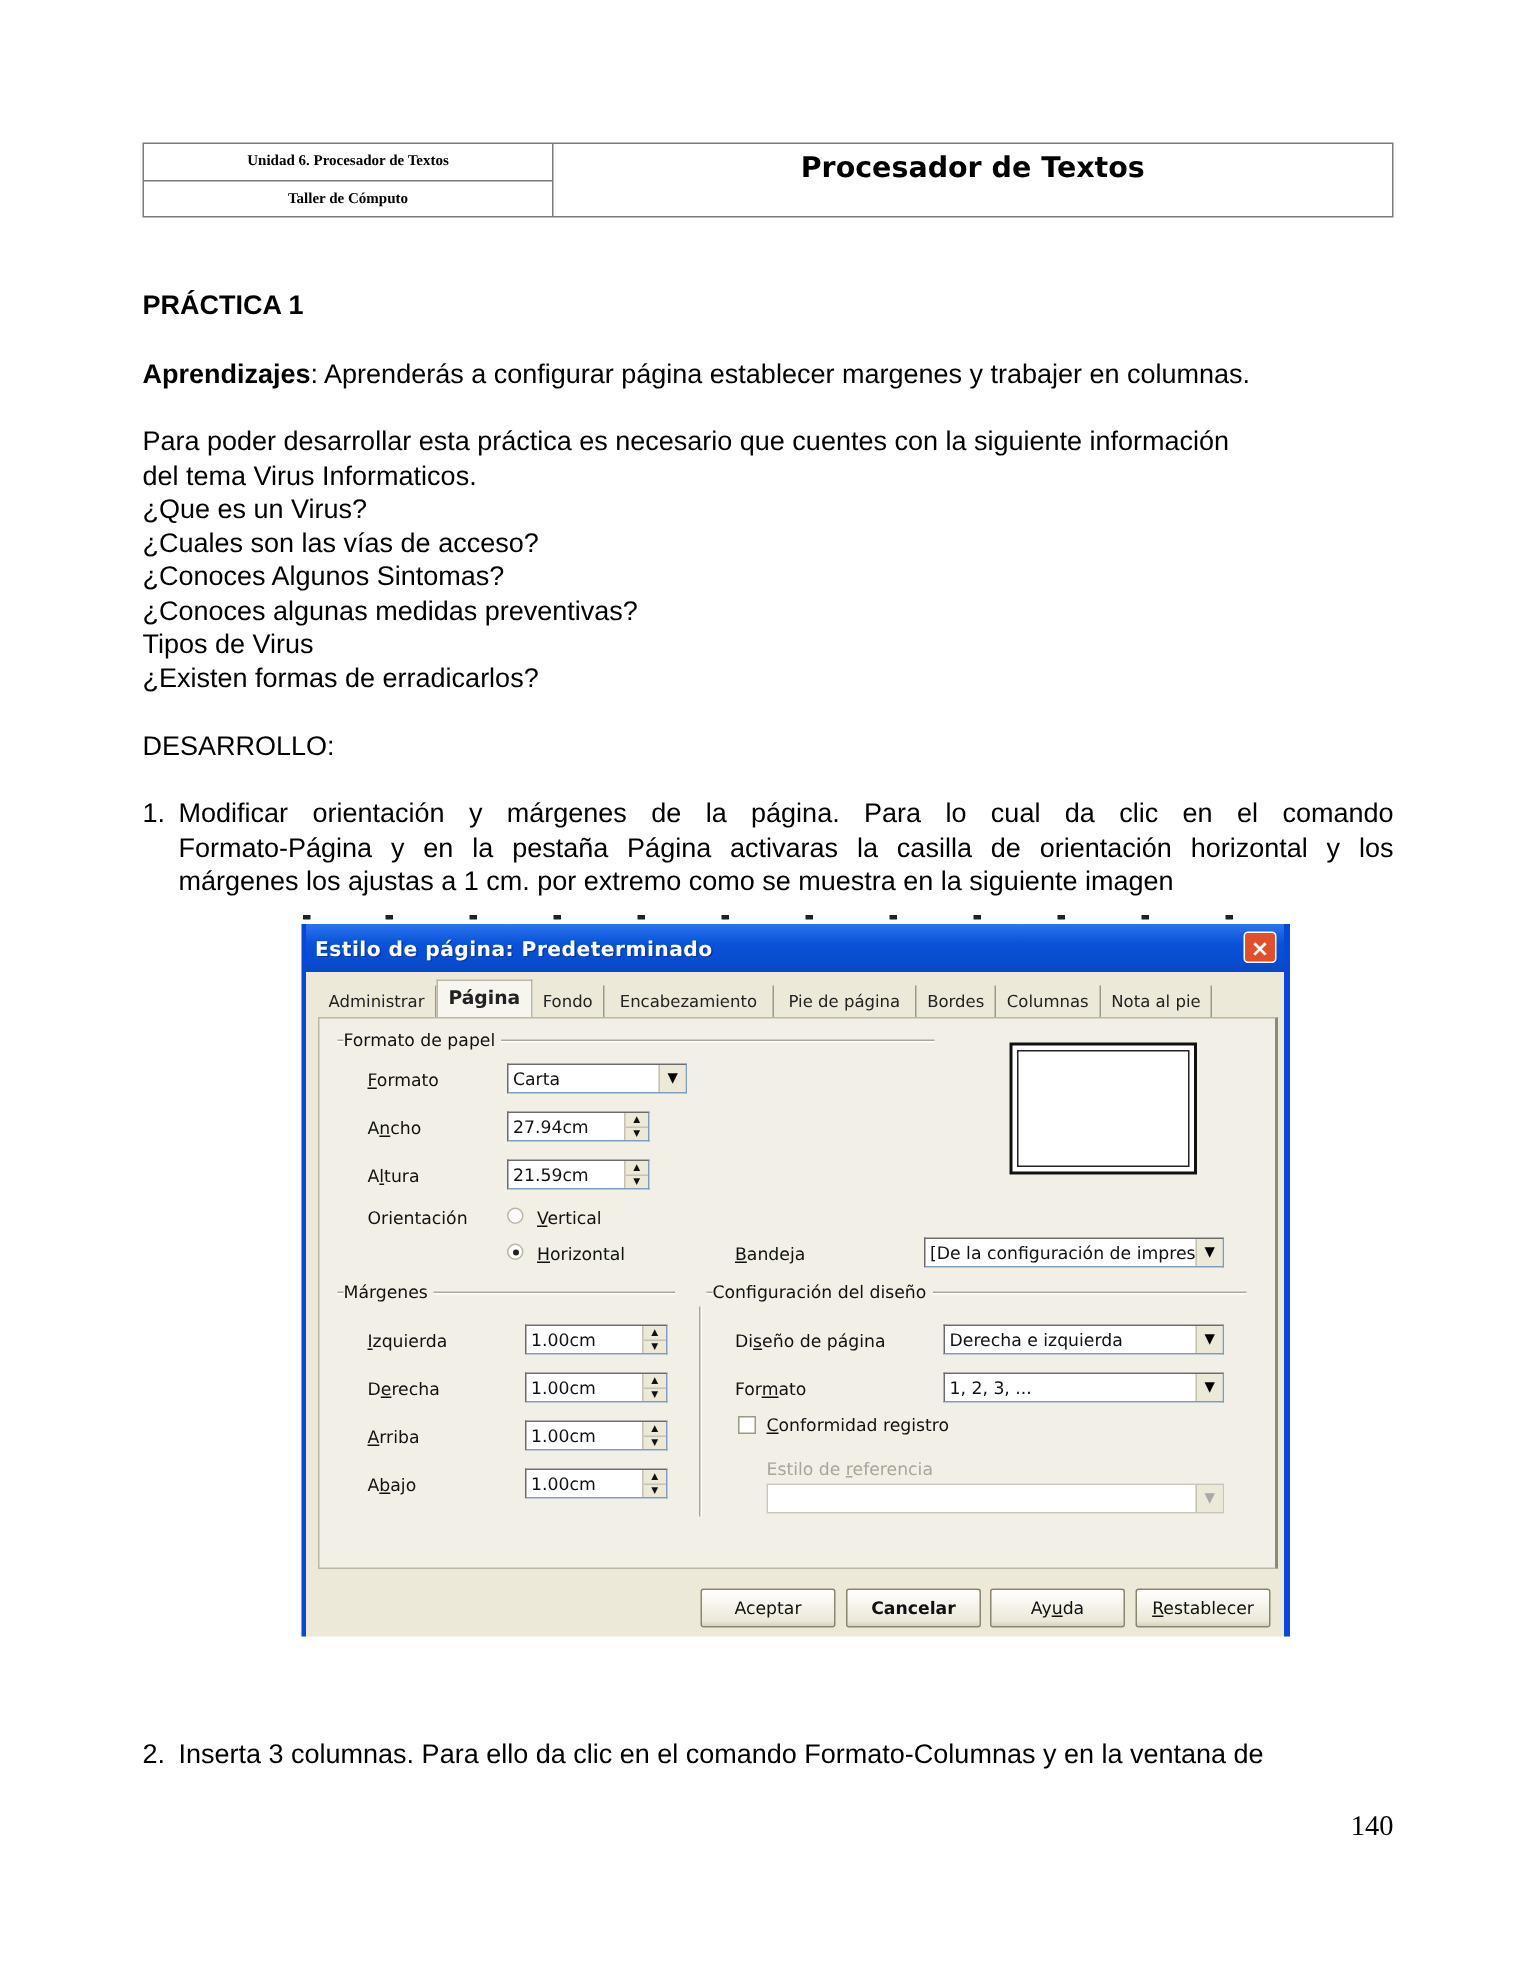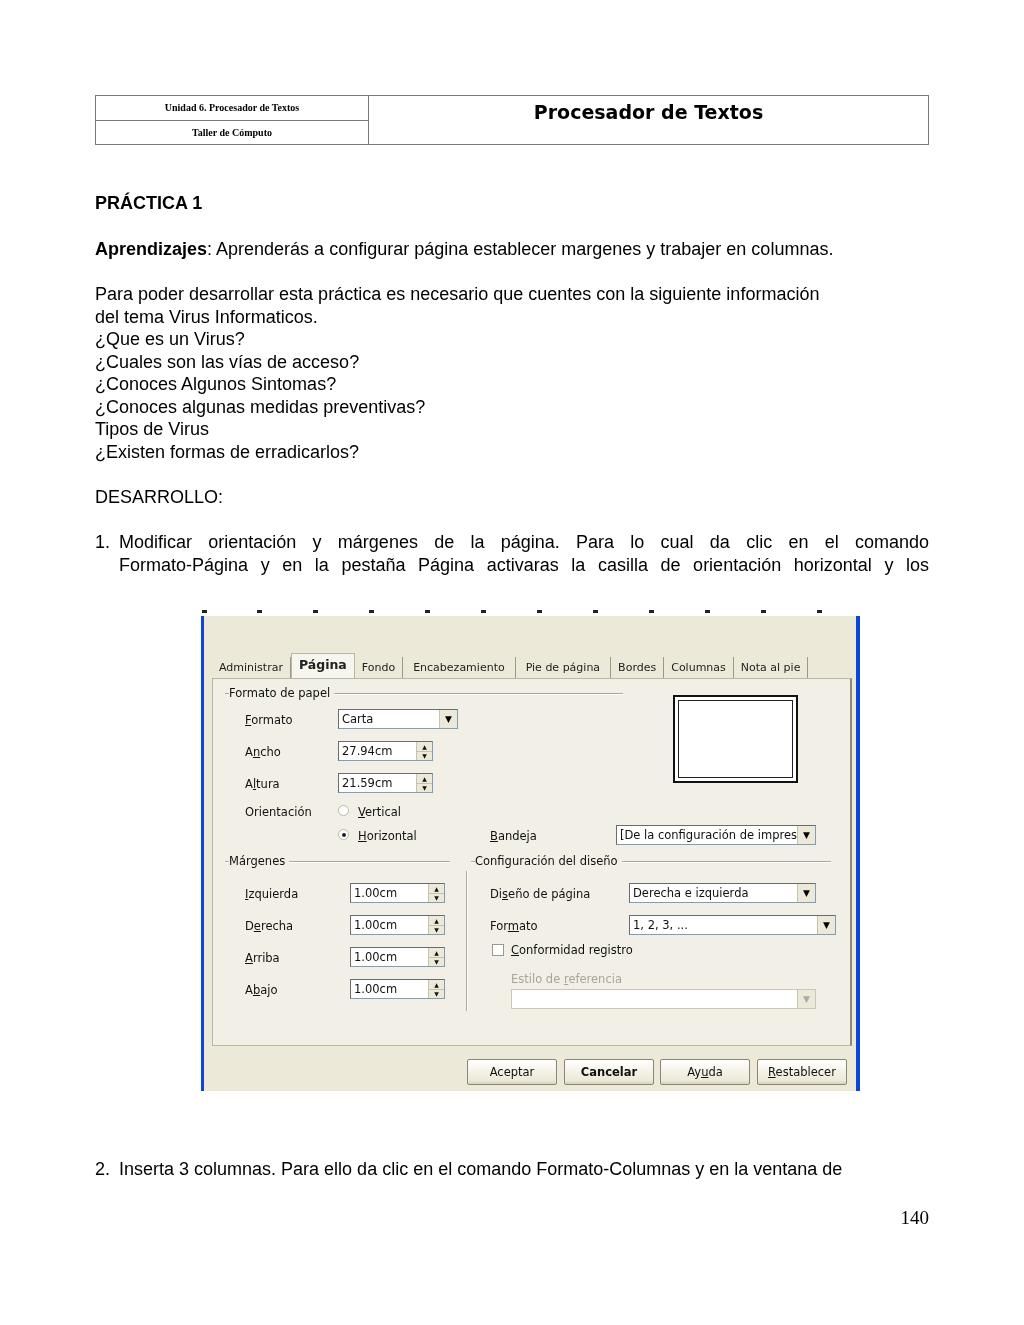--- a/index.html
+++ b/index.html
@@ -86,39 +86,44 @@
 <div class="txt" style="top:418px;">Tipos de Virus</div>
 <div class="txt" style="top:441px;">¿Existen formas de erradicarlos?</div>
 
 <div class="txt" style="top:486px;">DESARROLLO:</div>
 
 <div class="list-item" style="top:531px;">
   <span class="num">1.</span>
   <div class="body">
     <div class="just">Modificar orientación y márgenes de la página. Para lo cual  da clic en el comando</div>
     <div class="just">Formato-Página y en la pestaña Página  activaras la casilla de orientación horizontal y los</div>
+    <div>márgenes los ajustas a 1 cm. por extremo como se muestra en la siguiente imagen</div>
   </div>
 </div>
 
 <div class="dots">
   <span style="left:2px"></span>
     <span style="left:57px"></span>
     <span style="left:113px"></span>
     <span style="left:169px"></span>
     <span style="left:225px"></span>
     <span style="left:281px"></span>
     <span style="left:337px"></span>
     <span style="left:393px"></span>
     <span style="left:449px"></span>
     <span style="left:505px"></span>
     <span style="left:561px"></span>
     <span style="left:617px"></span>
 </div>
 
 <div class="dlg">
+  <div class="titlebar">
+    <span class="title">Estilo de página: Predeterminado</span>
+    <div class="closebtn">×</div>
+  </div>
 
   <div class="tabs">
     <div class="tab">Administrar</div>
     <div class="tab active">Página</div>
     <div class="tab">Fondo</div>
     <div class="tab" style="padding:0 10px;">Encabezamiento</div>
     <div class="tab" style="padding:0 10px;">Pie de página</div>
     <div class="tab">Bordes</div>
     <div class="tab">Columnas</div>
     <div class="tab">Nota al pie</div>
@@ -210,21 +215,21 @@
     <div class="gline" style="left:258px; top:182px; width:360px;"></div>
     <div class="group-title" style="left:262px; top:175px;">Configuración del diseño</div>
 
     <div class="abs" style="left:277px; top:208px;">Di<span class="u">s</span>eño de página</div>
     <div class="field" style="left:416px; top:204px; width:187px;">
       <span>Derecha e izquierda</span>
       <span class="dd-btn">▼</span>
     </div>
 
     <div class="abs" style="left:277px; top:240px;">For<span class="u">m</span>ato</div>
-    <div class="field" style="left:416px; top:236px; width:207px;">
+    <div class="field" style="left:416px; top:236px; width:187px;">
       <span>1, 2, 3, ...</span>
       <span class="dd-btn">▼</span>
     </div>
 
     <div class="checkbox" style="left:279px; top:265px;"></div>
     <div class="abs" style="left:298px; top:264px;"><span class="u">C</span>onformidad registro</div>
 
     <div class="abs dim" style="left:298px; top:293px;">Estilo de <span class="u">r</span>eferencia</div>
     <div class="field disabled" style="left:298px; top:310px; width:305px;">
       <span></span>

